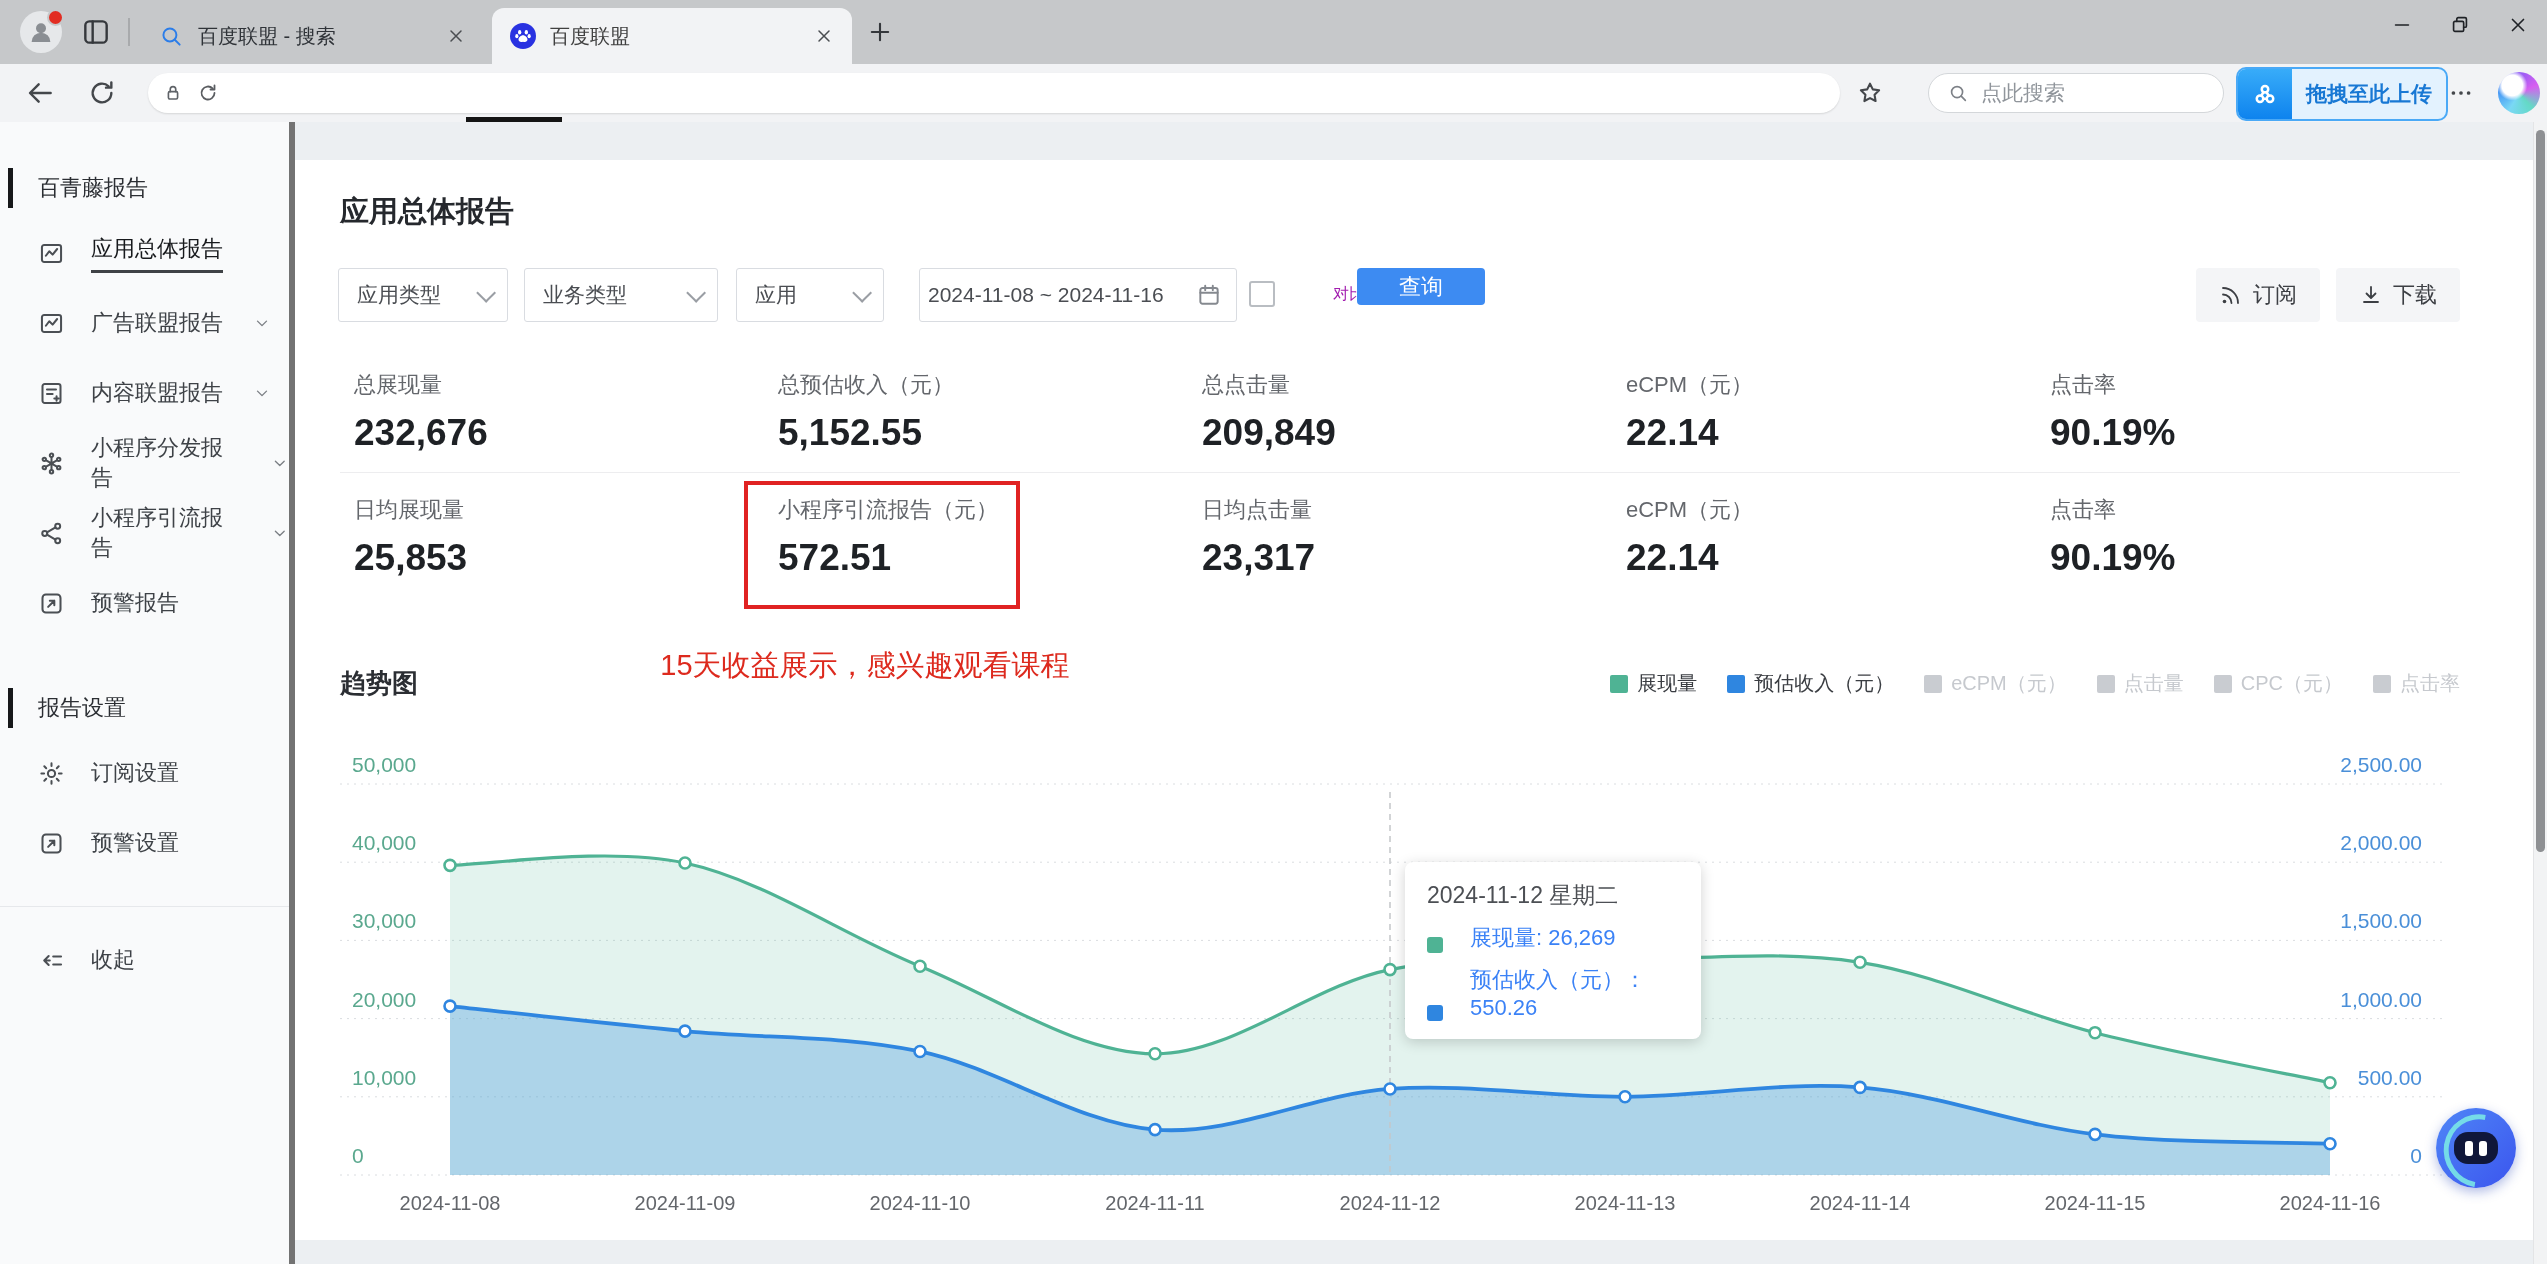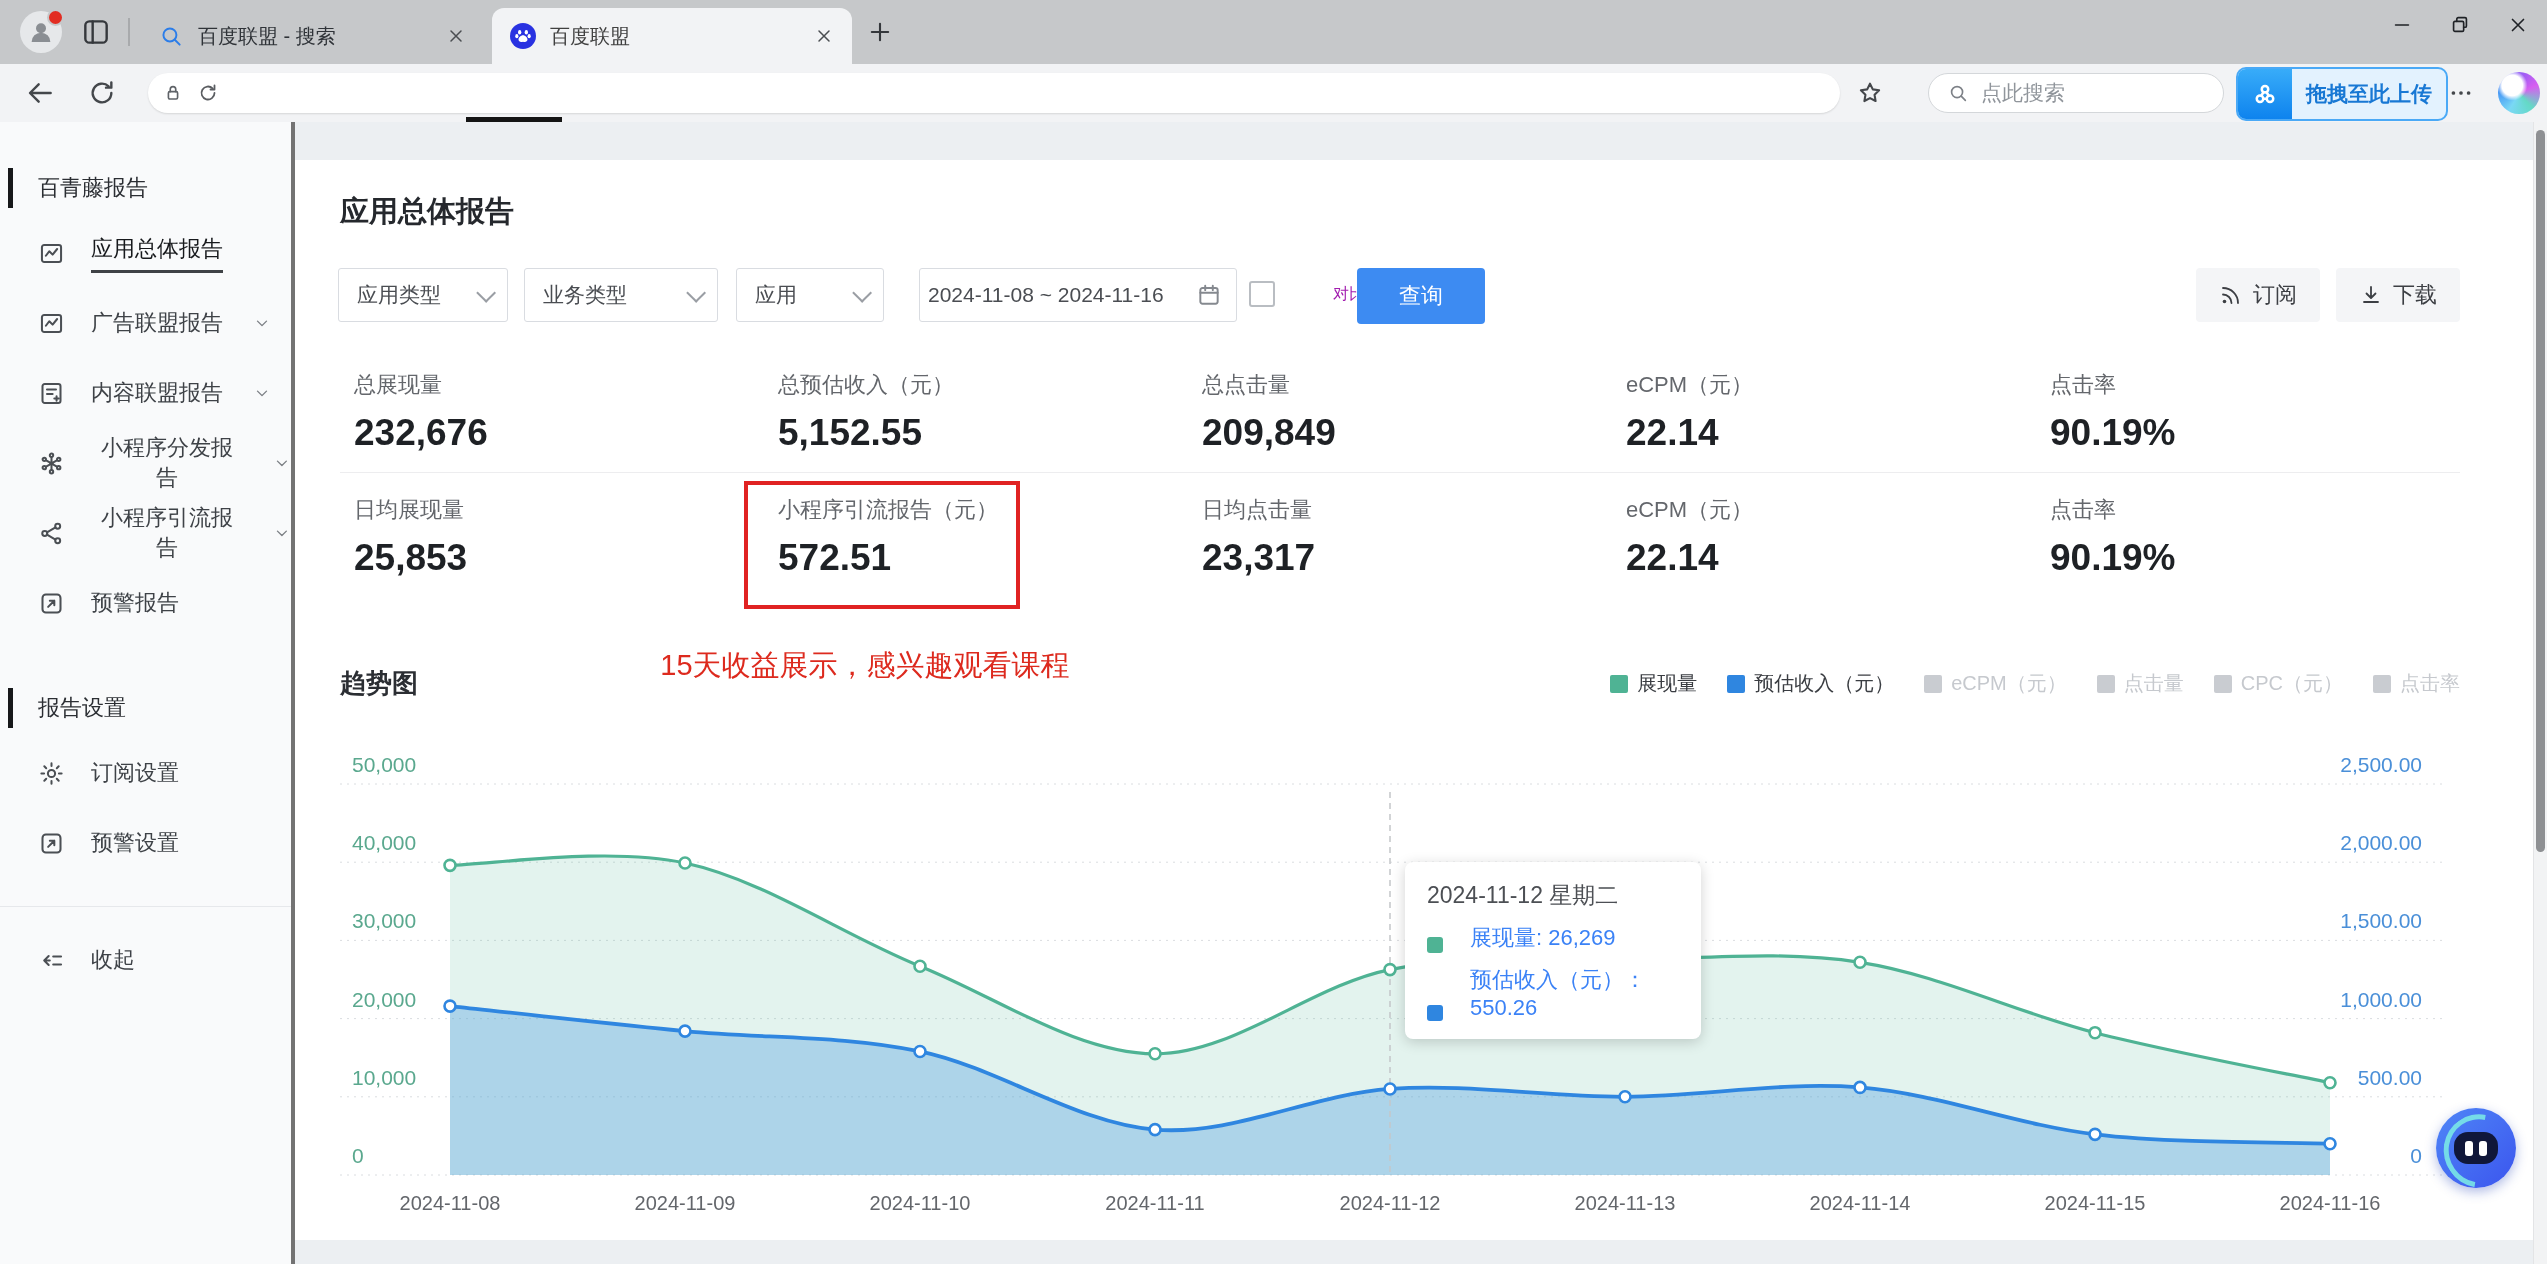--- a/index.html
+++ b/index.html
@@ -59,21 +59,21 @@
   .copilot{position:absolute;left:2498px;top:8px;width:42px;height:42px;border-radius:50%;
         background:radial-gradient(circle at 34% 32%,#ffffff 26%,rgba(255,255,255,0) 38%),
         conic-gradient(from 210deg,#7ad8f5,#3e8df5,#8a5cf6,#d75ff0,#64d9c5,#7ad8f5);}
   .tabgroup-bar{position:absolute;left:466px;top:117px;width:96px;height:5px;background:#141414;}
 
   
   .page{position:absolute;left:0;top:122px;width:2547px;height:1142px;background:#eceff2;}
 
   
   .sidebar{position:absolute;left:0;top:0;width:295px;height:1142px;background:#f9fafb;
-           border-right:4px solid #737373;box-sizing:border-box;padding-top:46px;text-align:center;}
+           border-right:6px solid #737373;box-sizing:border-box;padding-top:46px;}
   .sb-section{position:relative;height:40px;display:flex;align-items:center;margin-bottom:10px;}
   .sb-caret{position:absolute;left:8px;top:0;width:5px;height:40px;background:#17181a;}
   .sb-section-label{padding-left:38px;font-size:22px;color:#2b2e33;}
   .sb-item{position:relative;height:70px;display:flex;align-items:center;gap:26px;
            padding-left:38px;box-sizing:border-box;cursor:pointer;}
   .sb-item .sb-ic{width:27px;height:27px;color:#4b4f54;flex:0 0 auto;}
   .sb-item .sb-label{font-size:22px;color:#3e4247;}
   .sb-item.active .sb-label{color:#17191c;border-bottom:3px solid #3f4246;padding-bottom:6px;}
   .sb-chevron{width:18px;height:18px;color:#7b7f84;margin-left:4px;}
   .sb-gap{height:50px;}
@@ -90,21 +90,21 @@
        box-sizing:border-box;font-size:21px;color:#4a4d52;cursor:pointer;}
   .chev{width:12px;height:12px;border-right:2px solid #9a9ea4;border-bottom:2px solid #9a9ea4;
        transform:rotate(45deg) translateY(-3px);}
   .datebox{position:absolute;left:624px;top:0;width:318px;height:54px;border:1px solid #d9dce1;
        border-radius:3px;display:flex;align-items:center;justify-content:space-between;
        padding:0 14px 0 8px;box-sizing:border-box;font-size:21px;color:#4a4d52;cursor:pointer;}
   .cal{width:26px;height:26px;color:#85898f;}
   .cmp{position:absolute;left:954px;top:13px;display:flex;align-items:center;gap:12px;cursor:pointer;}
   .cmp .box{width:26px;height:26px;border:2px solid #b9bdc2;border-radius:3px;background:#fff;box-sizing:border-box;}
   .cmp .cmp-label{font-size:16px;color:#a21caf;margin-left:46px;}
-  .query-btn{position:absolute;left:1062px;top:0;width:128px;height:56px;background:#3d8bf2;border:none;
+  .query-btn{position:absolute;left:1062px;top:0;width:128px;height:37px;background:#3d8bf2;border:none;
        border-radius:4px;color:#fff;font-size:22px;font-family:inherit;cursor:pointer;}
   .act-btn{position:absolute;top:0;width:124px;height:54px;background:#f4f5f7;border:none;border-radius:4px;
        color:#3c3f44;font-size:22px;font-family:inherit;display:flex;align-items:center;justify-content:center;
        gap:10px;cursor:pointer;}
   .act-btn svg{width:24px;height:24px;}
   .btn-subscribe{left:1901px;} .btn-download{left:2041px;}
 
   
   .stats{position:absolute;left:45px;top:210px;width:2120px;}
   .stat-row{display:flex;}

